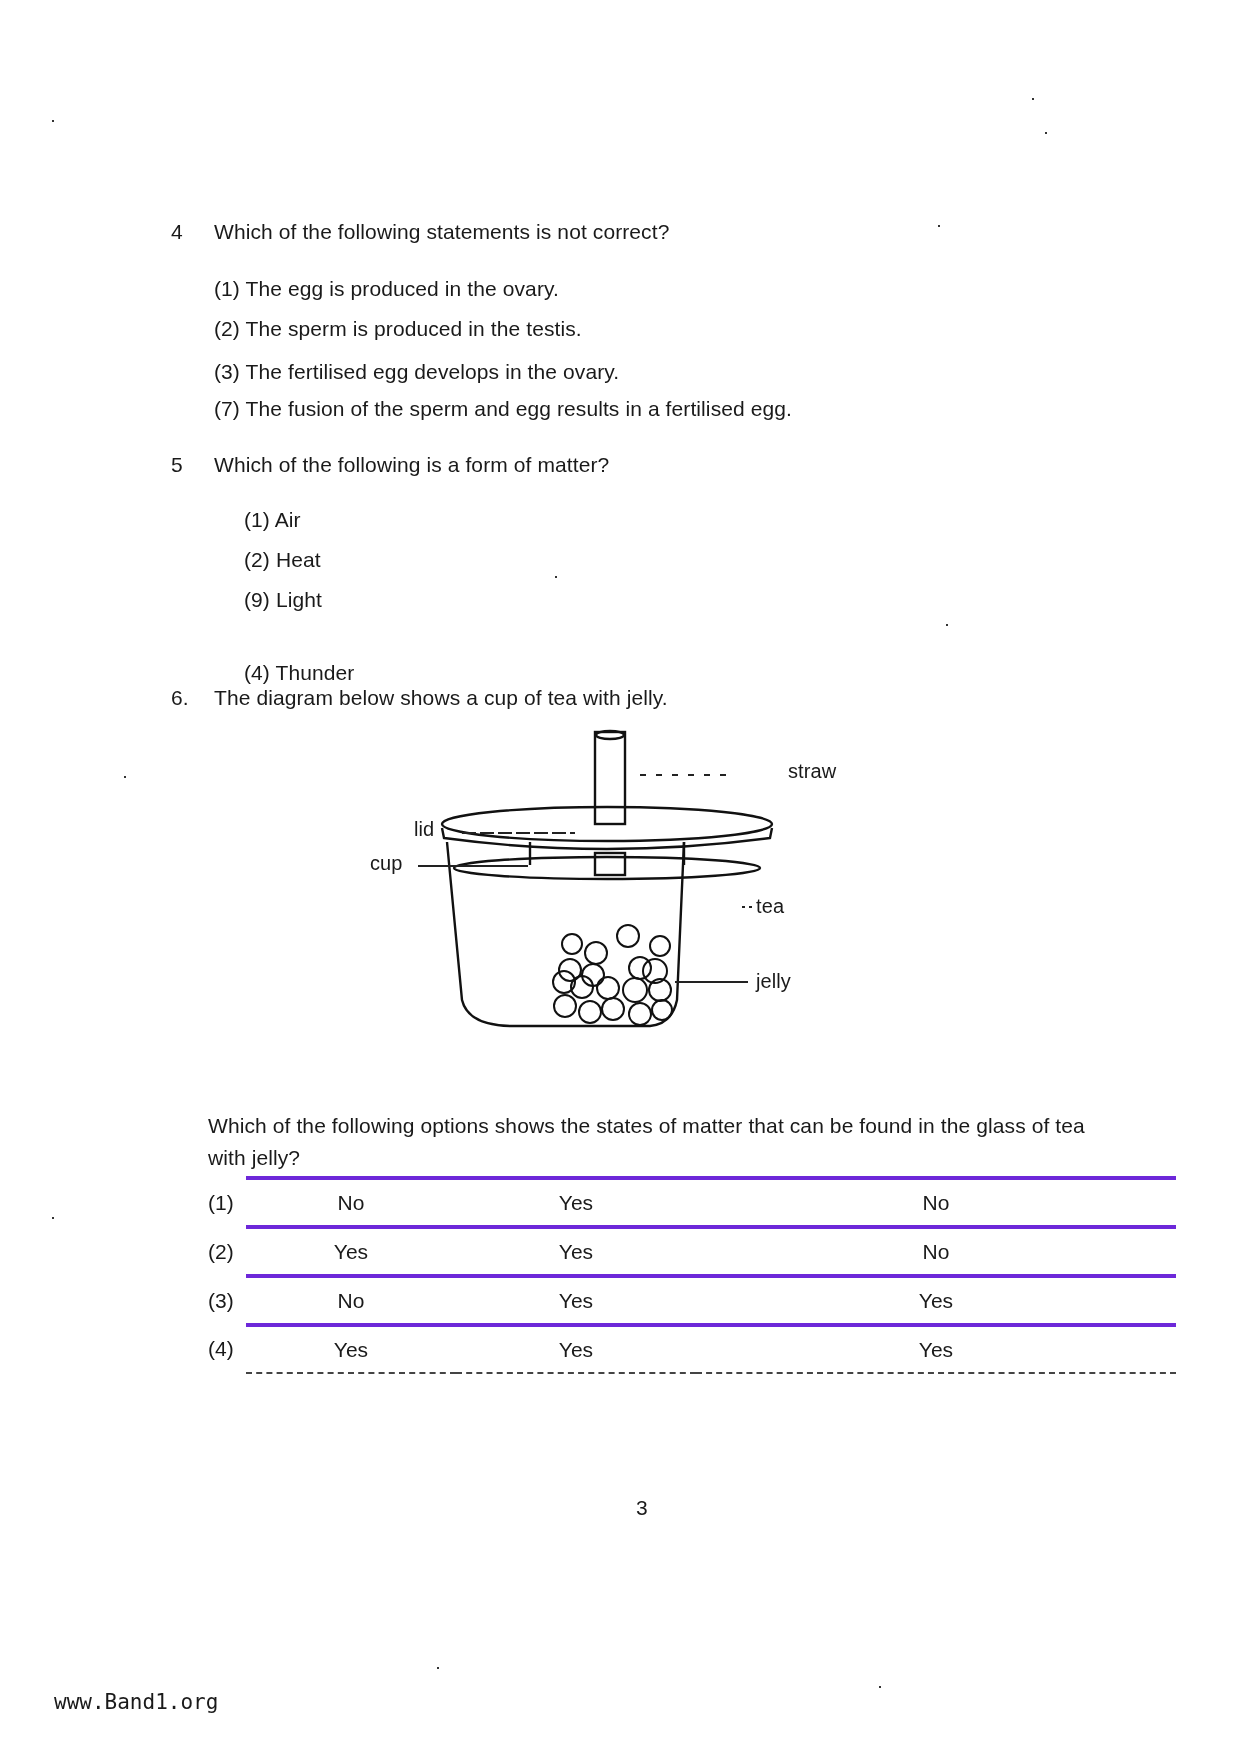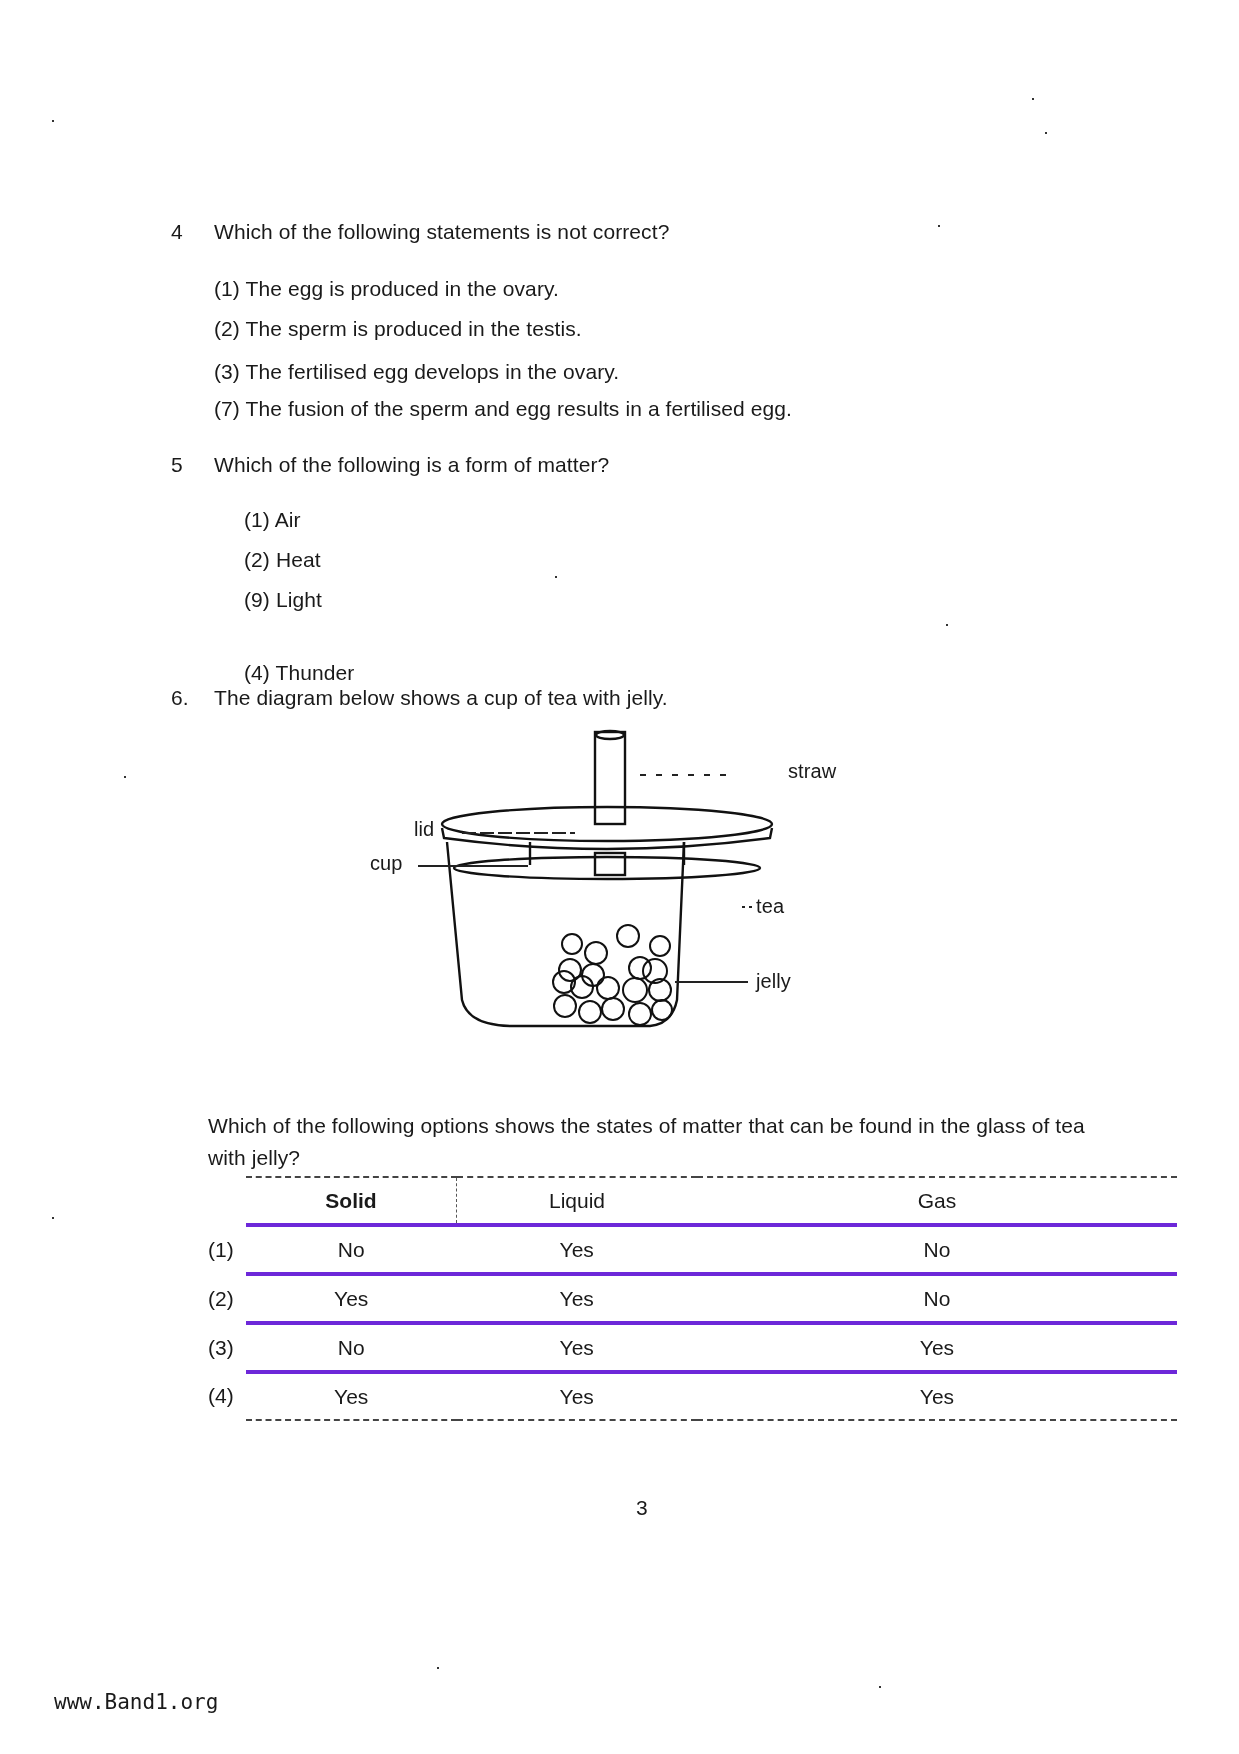--- a/index.html
+++ b/index.html
@@ -127,26 +127,20 @@
   <div class="abs txt diagram-label" style="left:752px;top:760px;margin-left:36px;">straw</div>
   <div class="abs txt diagram-label" style="left:414px;top:818px;">lid</div>
   <div class="abs txt diagram-label" style="left:370px;top:852px;">cup</div>
   <div class="abs txt diagram-label" style="left:756px;top:895px;">tea</div>
   <div class="abs txt diagram-label" style="left:756px;top:970px;">jelly</div>
 
   <div class="abs txt" style="left:208px;top:1110px;width:910px;white-space:normal;line-height:32px;">Which of the following options shows the states of matter that can be found in the glass of tea with jelly?</div>
 
   <table class="answers">
     <tbody>
-        <tr class="head">
-      <th class="rowlabel"></th>
-      <th class="c1 solid">Solid</th>
-      <th class="c2">Liquid</th>
-      <th class="c3">Gas</th>
-    </tr>
     <tr class="body">
       <td class="rowlabel">(1)</td>
       <td class="c1">No</td>
       <td class="c2">Yes</td>
       <td class="c3">No</td>
     </tr>
     <tr class="body">
       <td class="rowlabel">(2)</td>
       <td class="c1">Yes</td>
       <td class="c2">Yes</td>

